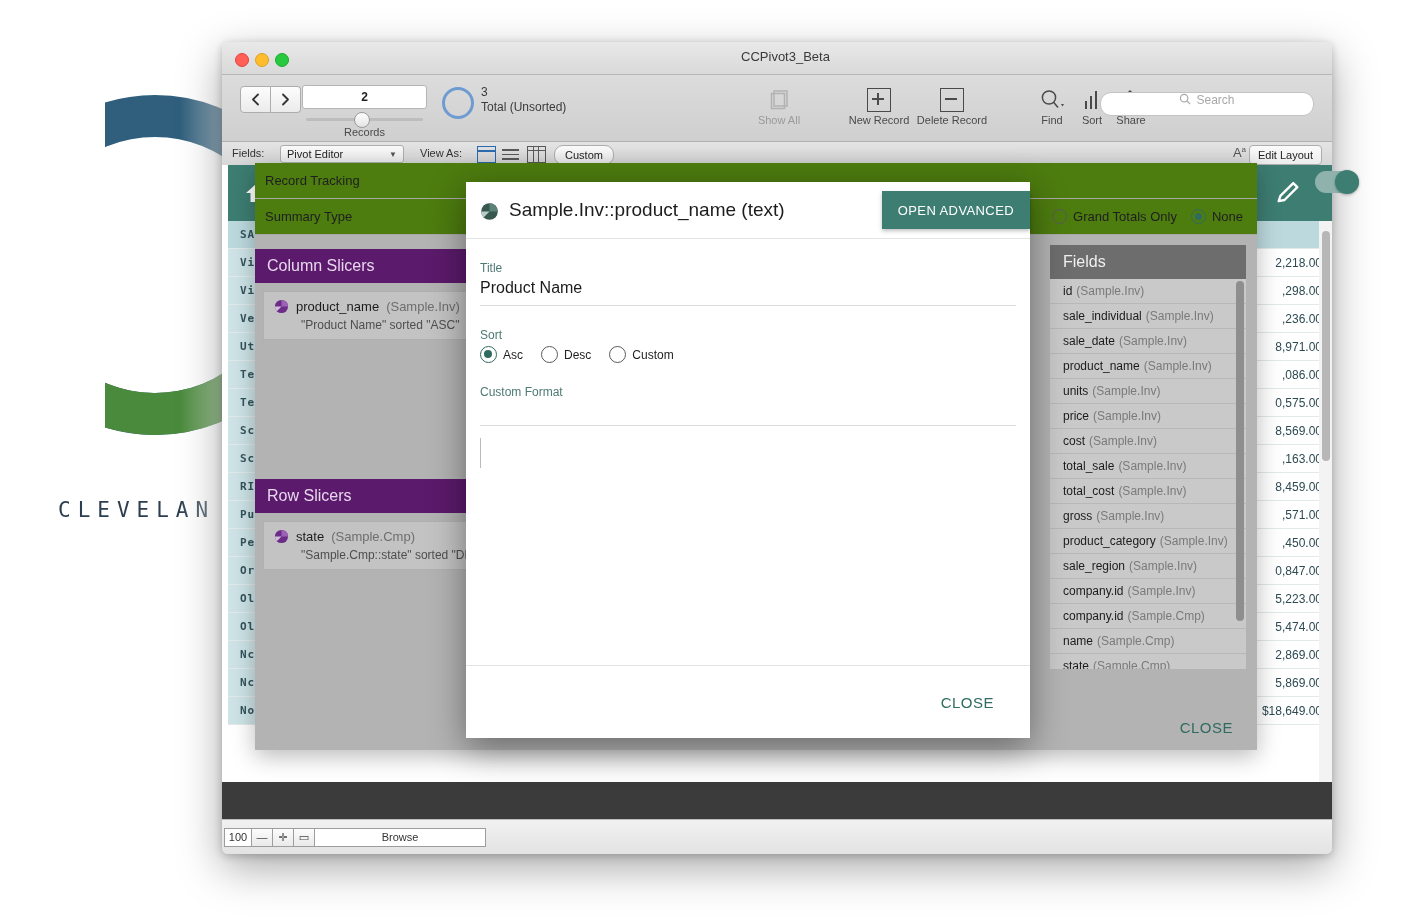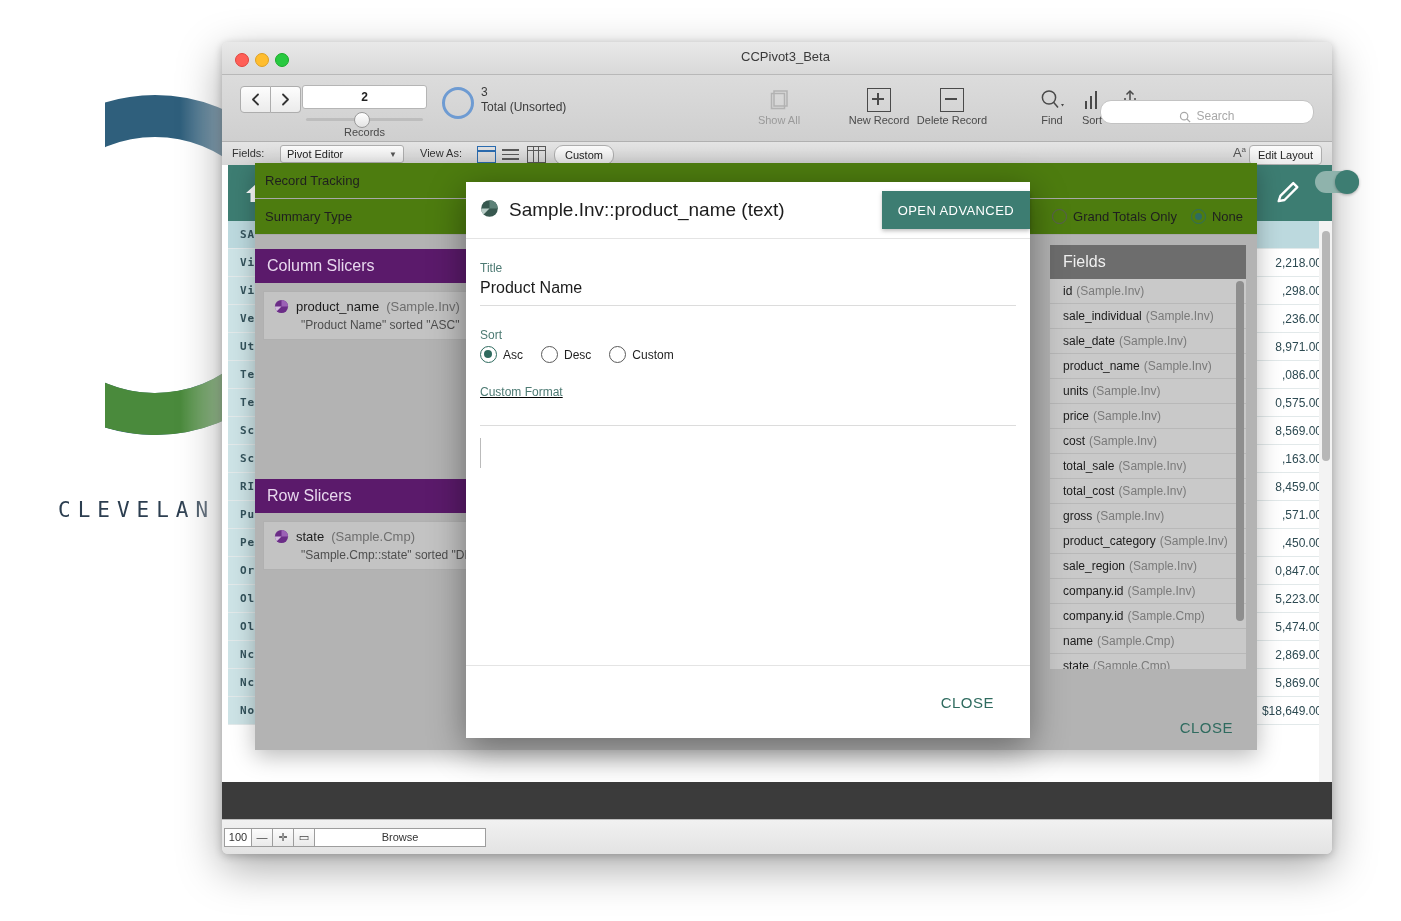--- a/index.html
+++ b/index.html
@@ -104,21 +104,21 @@
   .icon-box{height:26px;display:flex;align-items:center;justify-content:center;}
   .sq-icon{width:22px;height:22px;border:1.6px solid #4a4a4a;position:relative;}
   .sq-icon:before,.sq-icon:after{content:"";position:absolute;background:#4a4a4a;}
   .sq-icon.plus:before{left:4px;top:9.2px;width:12px;height:1.6px;}
   .sq-icon.plus:after{top:4px;left:9.2px;height:12px;width:1.6px;}
   .sq-icon.minus:before{left:4px;top:9.2px;width:12px;height:1.6px;}
 
   #search-field{
     position:absolute;right:18px;top:17px;width:212px;height:22px;
     background:#fff;border:1px solid #c3c3c3;border-radius:11px;
-    display:flex;align-items:flex-end;justify-content:center;margin-top:8px;
+    display:flex;align-items:flex-start;justify-content:center;
   }
   #search-field .txt{font-size:12px;color:#a8a8a8;margin-left:5px;}
 
   
   #layoutbar{
     height:24px;width:100%;background:linear-gradient(to bottom,#e4e4e4,#d6d6d6);
     border-bottom:1px solid #b0b0b0;position:relative;font-size:11px;color:#333;
   }
   #layoutbar .lb{position:absolute;top:5px;}
   #layout-select{
@@ -280,37 +280,37 @@
 
   
   #modal-shadow{
     position:absolute;left:466px;top:182px;width:564px;height:556px;
     background:#ffffff;box-shadow:0 10px 34px rgba(0,0,0,.42);
   }
   #modal-head{
     height:57px;display:flex;align-items:center;justify-content:space-between;
     padding:0 0 0 14px;border-bottom:1px solid #e4e4e4;box-sizing:border-box;
   }
-  #modal-title{display:flex;align-items:flex-start;gap:10px;font-size:19px;color:#1d1d1d;}
+  #modal-title{display:flex;align-items:flex-end;gap:10px;font-size:19px;color:#1d1d1d;}
   #open-advanced{
     height:38px;padding:0 16px;background:#3d7d72;color:#fff;font-size:13px;
     display:flex;align-items:center;letter-spacing:.4px;margin-right:0;
     box-shadow:0 2px 4px rgba(0,0,0,.25);
   }
   #modal-body{padding:22px 14px 0 14px;}
   .fld-label{font-size:12px;color:#4d7a73;margin-bottom:4px;}
   .fld-value{
     font-size:16px;color:#1c1c1c;padding-bottom:8px;border-bottom:1px solid #dcdcdc;
   }
   .fld-block{margin-bottom:22px;}
   #sort-radios{display:flex;align-items:center;gap:18px;margin-top:4px;}
   #sort-radios .radio{font-size:12px;}
   #sort-radios .rad{width:17px;height:17px;}
   #sort-radios .rad.on:after{left:3.4px;top:3.4px;width:8px;height:8px;}
-  #custom-format-block{margin-top:8px;text-decoration:underline;}
+  #custom-format-block{margin-top:8px;}
   #custom-format-line{border-bottom:1px solid #dcdcdc;height:22px;}
   #cf-caret{width:1px;height:30px;background:#bbb;margin-top:12px;}
   #modal-foot{
     position:absolute;left:0;right:0;bottom:0;height:73px;border-top:1px solid #e4e4e4;
     display:flex;align-items:center;justify-content:flex-end;padding-right:36px;box-sizing:border-box;
   }
   #modal-close{font-size:15px;color:#2f6b5f;letter-spacing:.5px;}
 </style>
 </head>
 <body>

